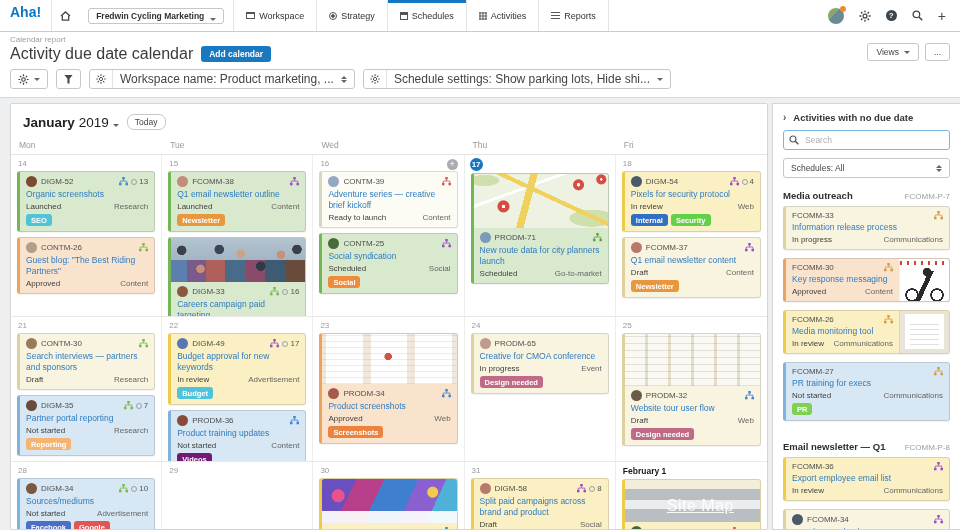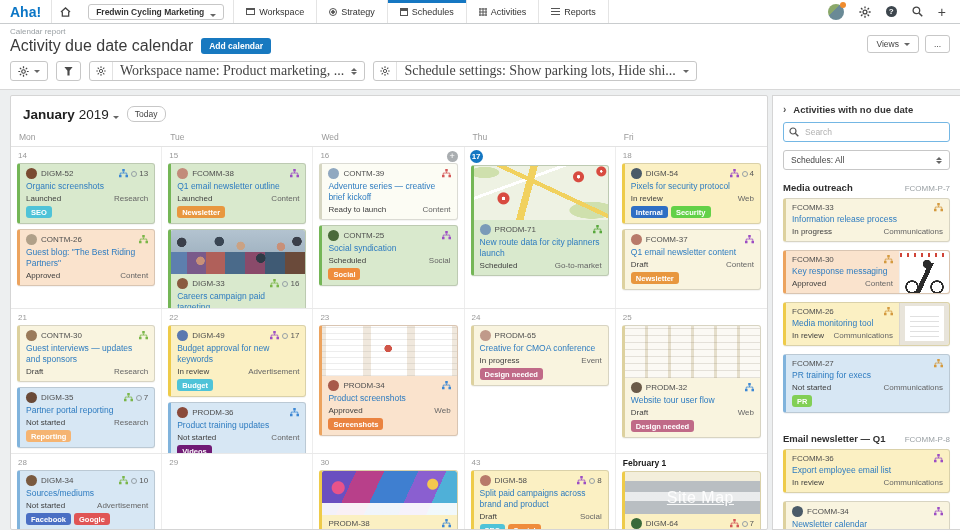--- a/index.html
+++ b/index.html
@@ -5,21 +5,21 @@
   * { box-sizing: border-box; }
   html,body { margin:0; padding:0; }
   body {
     width:960px; height:530px; overflow:hidden;
     font-family:"Liberation Sans","DejaVu Sans",sans-serif;
     background:#edeff0; color:#333; font-size:9px;
   }
   .app { width:960px; height:530px; display:flex; flex-direction:column; overflow:hidden; }
 
   
-  .topnav { height:24px; background:#fff; border-bottom:1px solid #c9ccce; display:flex; align-items:stretch; flex:none; }
+  .topnav { height:32px; background:#fff; border-bottom:1px solid #c9ccce; display:flex; align-items:stretch; flex:none; }
   .logo { color:#0b76c6; font-weight:bold; font-size:14px; padding:2px 10px 0 10px; line-height:20px; }
   .home-btn { width:28px; display:flex; align-items:center; justify-content:center; border-left:1px solid #e4e4e4; }
   .ws-select { align-self:center; margin:0 9px; border:1px solid #c7c7c7; border-radius:3px; padding:2px 7px; font-size:8.5px; font-weight:bold; display:flex; gap:6px; align-items:flex-end; background:#fff; cursor:pointer; }
   .tabs { display:flex; align-items:stretch; }
   .tab { display:flex; align-items:center; gap:4px; padding:0 12px; font-size:9px; color:#333; border-left:1px solid #e4e4e4; cursor:pointer; background:#fff; }
   .tab:last-child { border-right:1px solid #e4e4e4; }
   .tab.active { box-shadow: inset 0 3px 0 #1577c2; }
   .tab-icon { display:inline-block; }
   .icon-workspace { width:9px; height:7px; border:1px solid #555; border-top:2.5px solid #555; }
   .icon-strategy  { width:8px; height:8px; border:1px solid #555; border-radius:50%; background:radial-gradient(circle,#555 1.5px,transparent 2px); }
@@ -42,21 +42,21 @@
   .add-btn { background:#1879c0; color:#fff; border:none; border-radius:3px; font-size:8.5px; font-weight:bold; padding:3px 8px; cursor:pointer; }
   .ph-right { margin-left:auto; display:flex; gap:6px; align-items:flex-start; padding-top:8px;justify-content:flex-end; }
   .btn { background:#fff; border:1px solid #c7c7c7; border-radius:3px; font-size:8.5px; color:#444; padding:3px 8px; display:flex; align-items:center; gap:5px; cursor:pointer; }
 
   
   .filter-row { background:#fff; border-bottom:1px solid #d8d8d8; padding:6px 10px 8px 10px; display:flex; gap:8px; align-items:center; flex:none; }
   .btn-icon { background:#fff; border:1px solid #c7c7c7; border-radius:3px; height:20px; padding:0 7px; display:flex; align-items:center; gap:5px; cursor:pointer; }
   .funnel { width:9px; height:9px; background:#4a4a4a; clip-path:polygon(0 0,100% 0,62% 48%,62% 100%,38% 100%,38% 48%); }
   .chip { background:#fff; border:1px solid #c7c7c7; border-radius:3px; height:20px; display:flex; align-items:center; cursor:pointer; }
   .chip-gear { padding:0 6px; border-right:1px solid #e2e2e2; height:100%; display:flex; align-items:center; }
-  .chip-label { padding:0 7px; font-size:14px; color:#444; white-space:nowrap;font-family:Liberation Serif, serif; }
+  .chip-label { padding:0 7px; font-size:12px; color:#444; white-space:nowrap; }
   .chip-arrow { padding-right:7px; display:flex; align-items:center; gap:2px; }
   .chip-arrow.stack { flex-direction:column; gap:1px; }
   .tri-down { width:0; height:0; border-left:3px solid transparent; border-right:3px solid transparent; border-top:3.5px solid #666; }
   .tri-up   { width:0; height:0; border-left:3px solid transparent; border-right:3px solid transparent; border-bottom:3.5px solid #666; }
 
   
   .main { flex:1; display:flex; gap:4px; padding:5px 0 0 10px; overflow:hidden; }
   .calendar-panel { flex:1; background:#fff; border:1px solid #d5d5d5; border-radius:2px; display:flex; flex-direction:column; overflow:hidden; }
   .cal-header { padding:10px 12px 7px 12px; display:flex; align-items:center; gap:8px; flex:none; }
   .cal-title { display:flex; align-items:baseline; gap:4px; cursor:pointer; }
@@ -584,21 +584,21 @@
       <span class="card-icons">
         <svg class="tree-icon" width="9" height="9" viewBox="0 0 10 10" style="color: rgb(122, 182, 72);">
           <rect x="3.6" y="0" width="2.8" height="2.8" fill="currentColor"></rect>
           <rect x="0" y="6.4" width="2.8" height="2.8" fill="currentColor"></rect>
           <rect x="7.2" y="6.4" width="2.8" height="2.8" fill="currentColor"></rect>
           <path d="M5 2.8v1.7M1.4 6.4V4.5h7.2v1.9" stroke="currentColor" stroke-width="0.9" fill="none"></path>
         </svg>
 
       </span>
     </div>
-    <a class="card-title">Guest interviews — updates and sponsors</a>
+    <a class="card-title">Search interviews — partners and sponsors</a>
     <div class="card-status-row">
       <span class="status">Draft</span>
       <span class="category">Research</span>
     </div>
 
   </div>
                 <div class="card blue">
 
     <div class="card-top">
       <span class="avatar" style="background: rgb(106, 74, 56);"></span>
@@ -830,21 +830,21 @@
           <path d="M5 2.8v1.7M1.4 6.4V4.5h7.2v1.9" stroke="currentColor" stroke-width="0.9" fill="none"></path>
         </svg>
 
       </span>
     </div>
 
   </div>
               </div>
   </div>
             <div class="day">
-    <span class="day-num">43</span>
+    <span class="day-num">31</span>
     
     <div class="day-cards">
                 <div class="card yellow">
 
     <div class="card-top">
       <span class="avatar" style="background: rgb(184, 122, 106);"></span>
       <span class="card-code">DIGM-58</span>
       <span class="card-icons">
         <svg class="tree-icon" width="9" height="9" viewBox="0 0 10 10" style="color: rgb(156, 77, 196);">
           <rect x="3.6" y="0" width="2.8" height="2.8" fill="currentColor"></rect>

